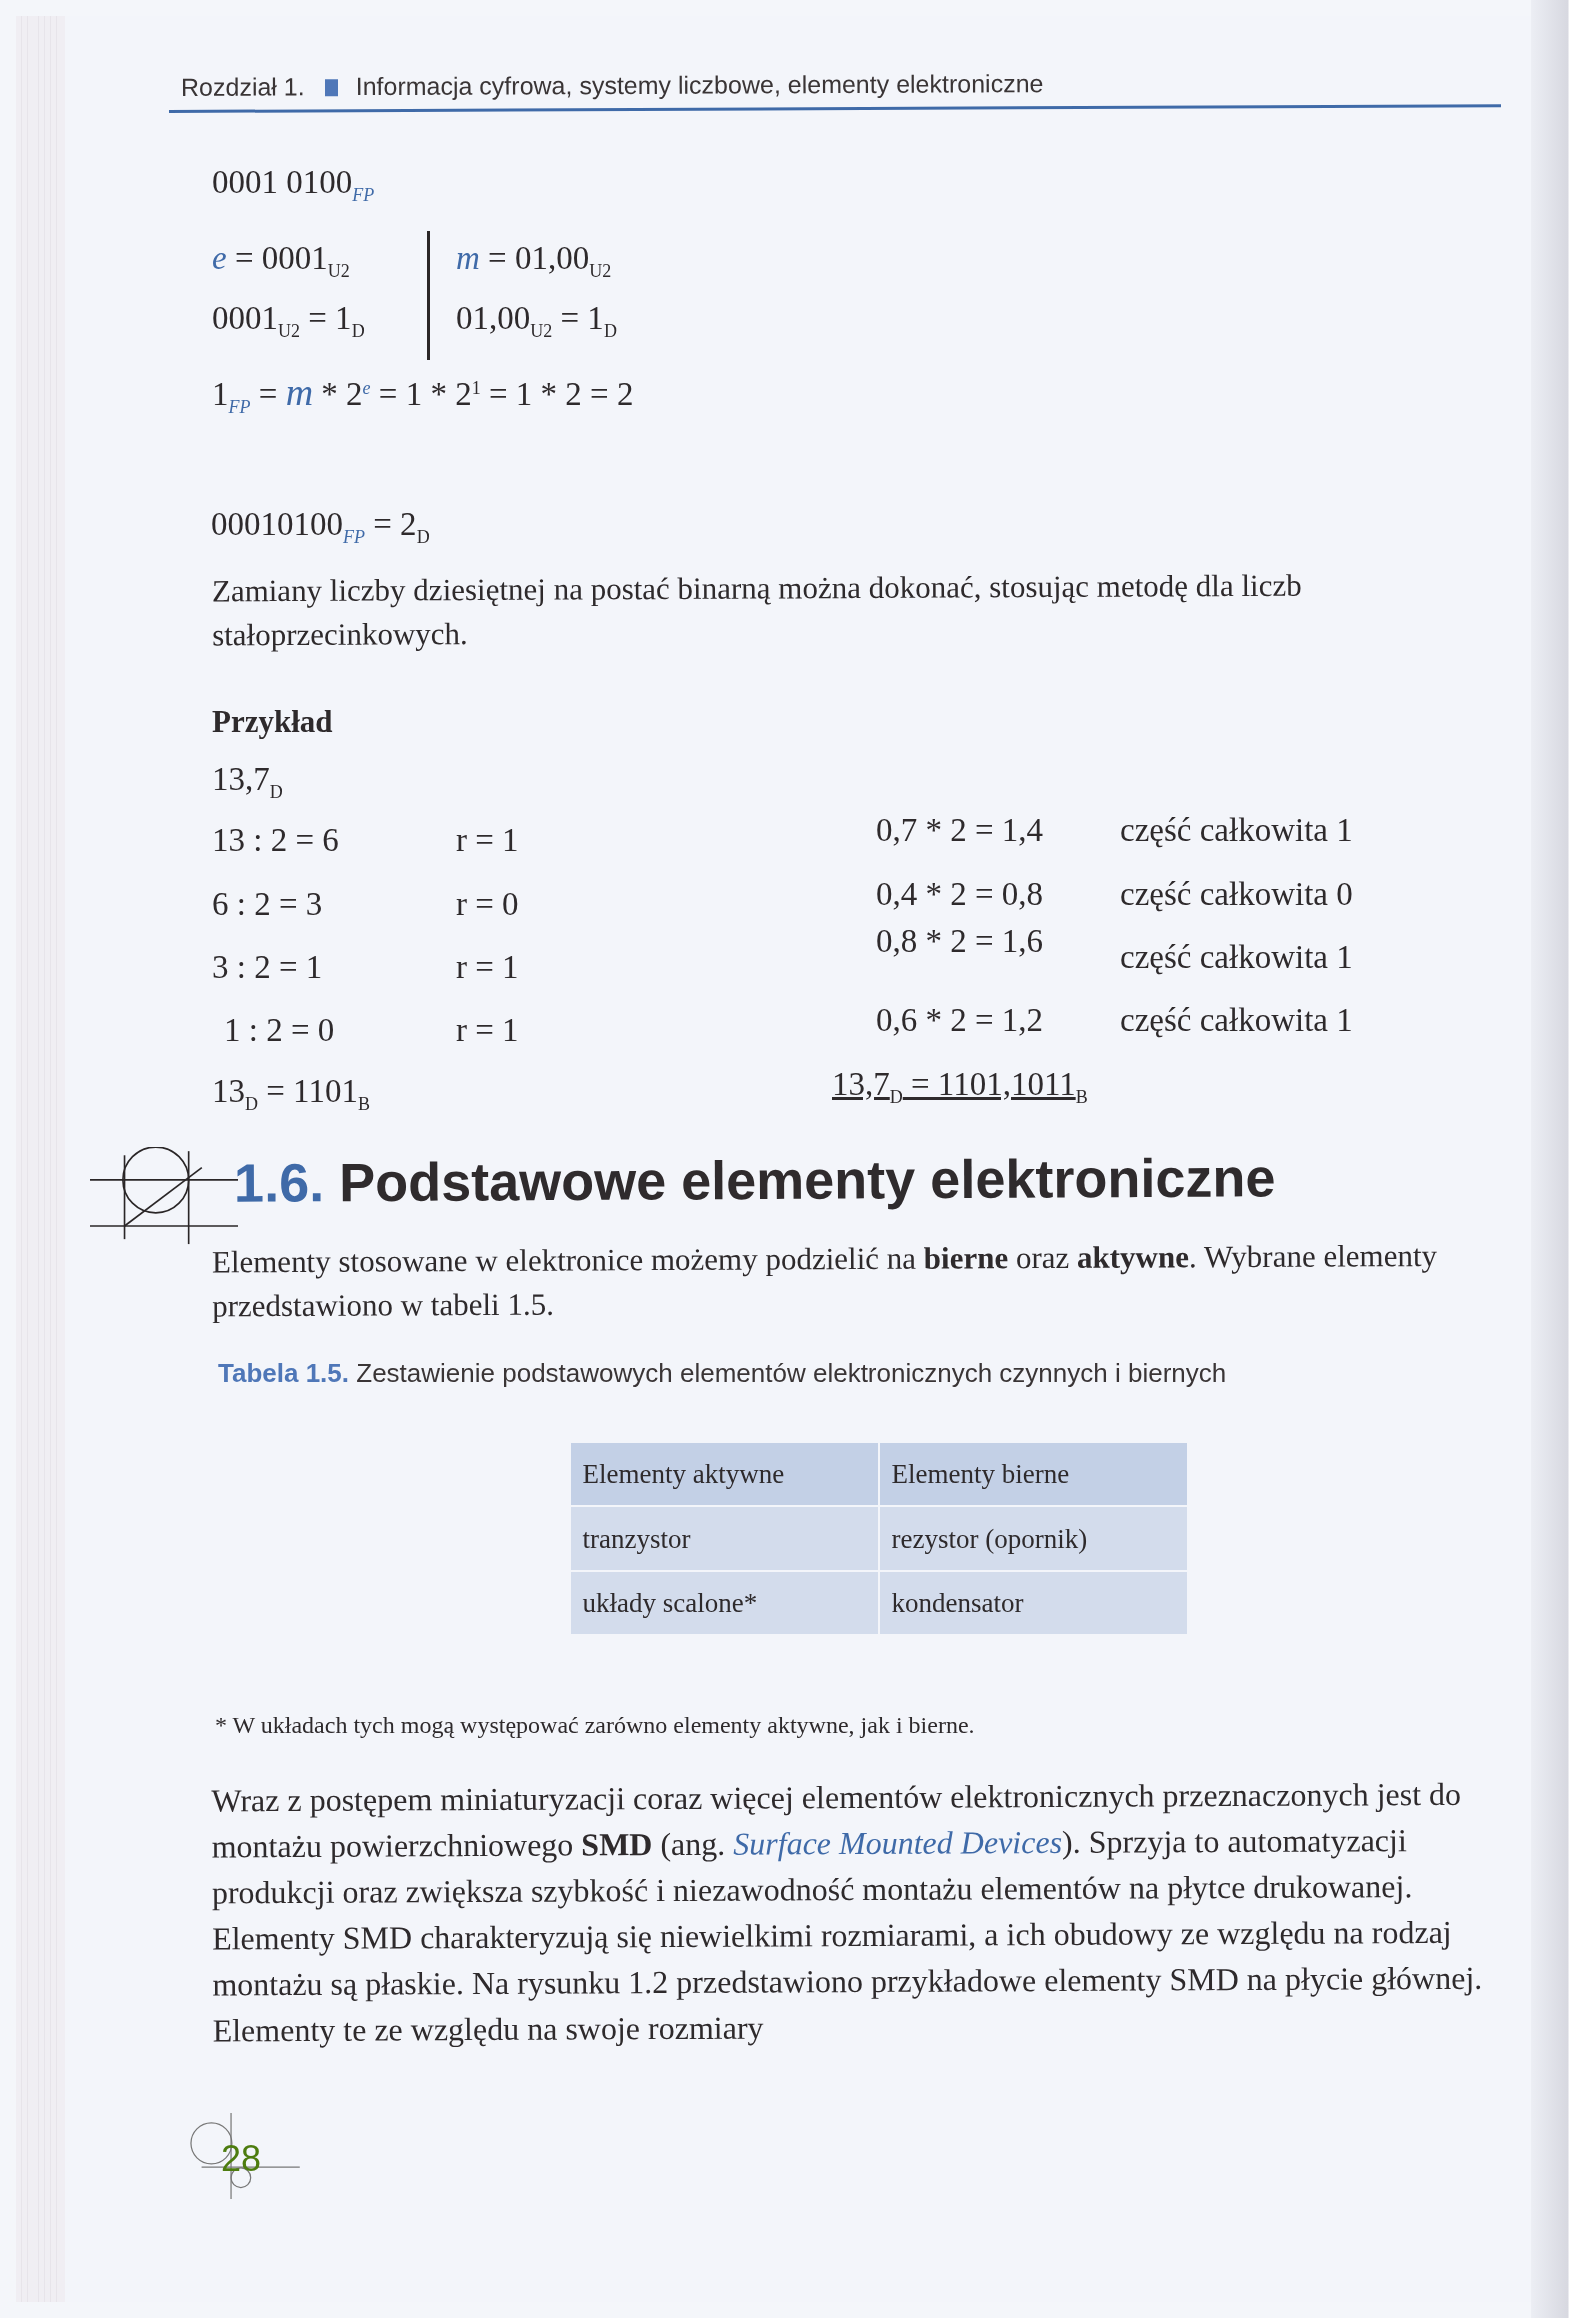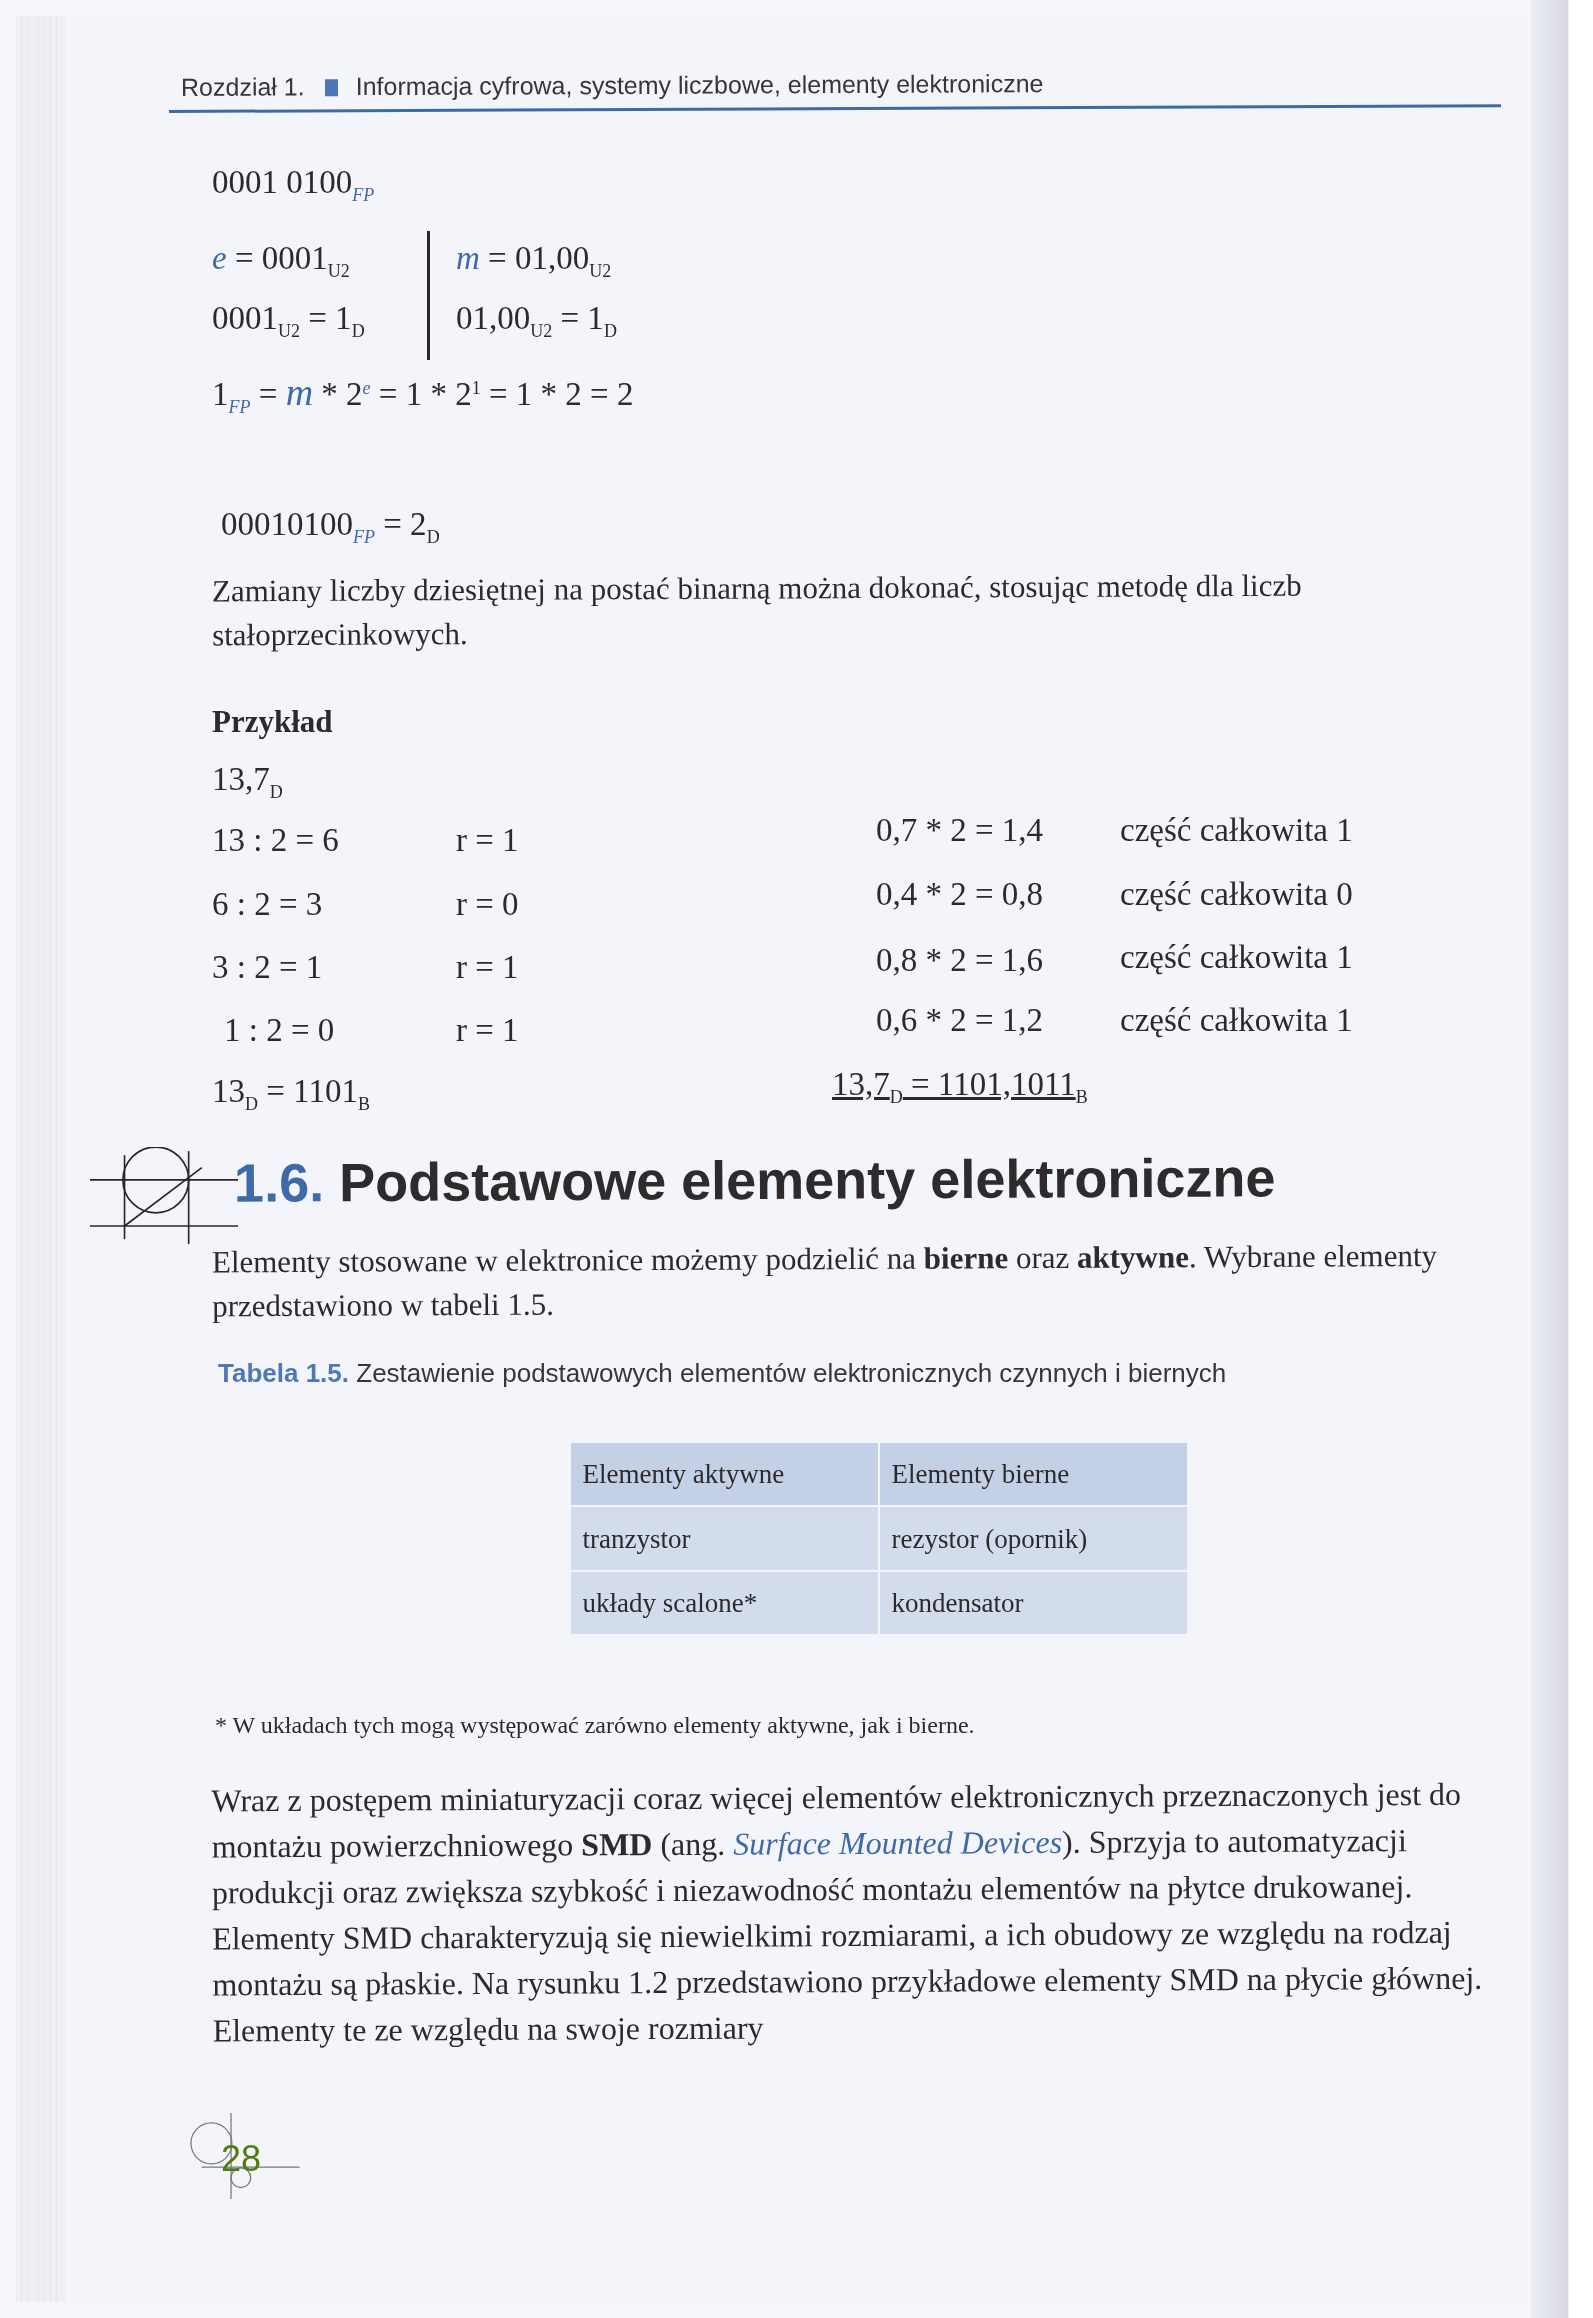--- a/index.html
+++ b/index.html
@@ -112,21 +112,21 @@
   <span class="blue-it">m</span><span> = 01,00</span><sub>U2</sub>
 </div>
 <div class="math" style="left:456px; top:300px;">
   <span>01,00</span><sub>U2</sub><span> = 1</span><sub>D</sub>
 </div>
 
 <div class="math" style="left:212px; top:370px;">
   <span>1</span><sub class="blue-it">FP</sub><span> = </span><span class="blue-it" style="font-size:38px">m</span><span> * 2</span><sup class="blue-it">e</sup><span> = 1 * 2</span><sup>1</sup><span> = 1 * 2 = 2</span>
 </div>
 
-<div class="math" style="left:221px; top:506px;text-align:center;">
+<div class="math" style="left:211px; top:506px;text-align:center;">
   <span>00010100</span><sub class="blue-it">FP</sub><span> = 2</span><sub>D</sub>
 </div>
 
 <div class="para" style="top:566px; transform: rotate(-0.3deg);">Zamiany liczby dziesiętnej na postać binarną można dokonać, stosując metodę dla liczb stałoprzecinkowych.</div>
 
 <div class="example-title">Przykład</div>
 <div class="math" style="left:212px; top:761px;">
   <span>13,7</span><sub>D</sub>
 </div>
 
@@ -138,21 +138,21 @@
     <div class="math" style="left: 212px; top: 949px;">3 : 2 = 1</div>
     <div class="math" style="left: 456px; top: 949px;">r = 1</div>
     <div class="math" style="left: 224px; top: 1012px;">1 : 2 = 0</div>
     <div class="math" style="left: 456px; top: 1012px;">r = 1</div>
   </div>
 <div id="frac-steps">
     <div class="math" style="left: 876px; top: 812px;">0,7 * 2 = 1,4</div>
     <div class="math" style="left: 1120px; top: 812px;">część całkowita 1</div>
     <div class="math" style="left: 876px; top: 876px;">0,4 * 2 = 0,8</div>
     <div class="math" style="left: 1120px; top: 876px;">część całkowita 0</div>
-    <div class="math" style="left: 876px; top: 942px;">0,8 * 2 = 1,6</div>
+    <div class="math" style="left: 876px; top: 923px;">0,8 * 2 = 1,6</div>
     <div class="math" style="left: 1120px; top: 939px;">część całkowita 1</div>
     <div class="math" style="left: 876px; top: 1002px;">0,6 * 2 = 1,2</div>
     <div class="math" style="left: 1120px; top: 1002px;">część całkowita 1</div>
   </div>
 
 <div class="math" style="left:212px; top:1073px;">
   <span>13</span><sub>D</sub><span> = 1101</span><sub>B</sub>
 </div>
 <div class="math" style="left:832px; top:1066px;text-decoration:underline;">
   <span>13,7</span><sub>D</sub><span> = 1101,1011</span><sub>B</sub>

